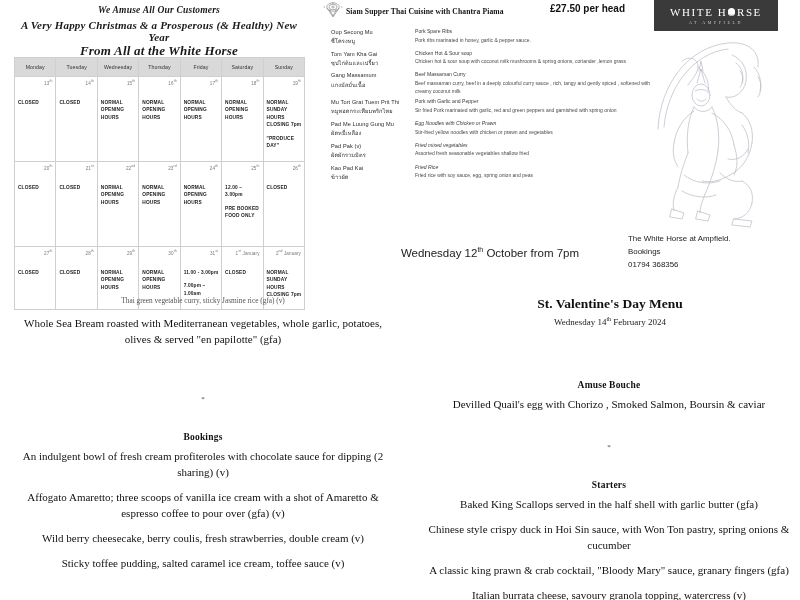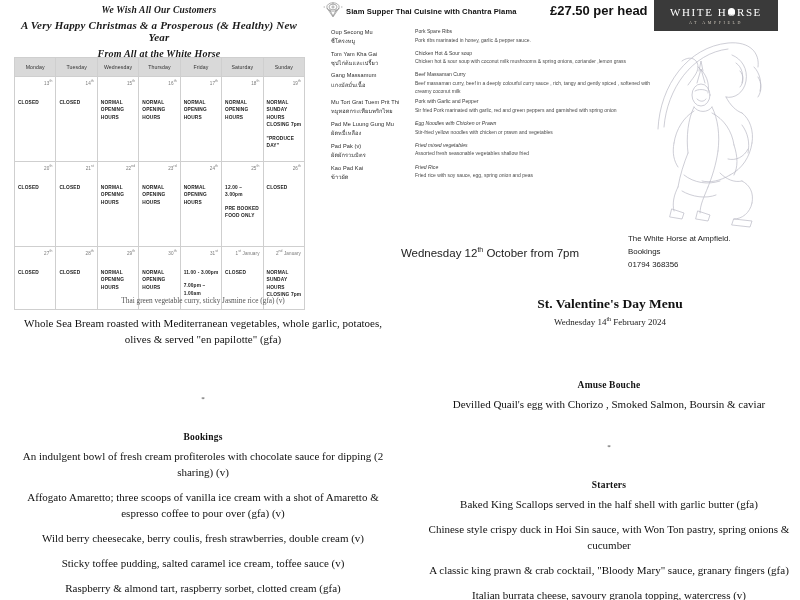--- a/index.html
+++ b/index.html
@@ -16,21 +16,21 @@
   
   #xmas-greeting {
     position:absolute; left:14px; top:2px; width:290px; height:52px;
     text-align:center;
     font-family:"Liberation Serif", serif;
     font-style:italic; font-weight:bold;
     color:#1a1a1a;
   }
   #xmas-greeting .l1 { font-size:9.5px; letter-spacing:.2px; margin-top:3px; }
   #xmas-greeting .l2 { font-size:11px; letter-spacing:.2px; margin-top:4px; }
-  #xmas-greeting .l3 { font-size:10px; letter-spacing:.2px; margin-top:5px; }
+  #xmas-greeting .l3 { font-size:13px; letter-spacing:.2px; }
 
   
   #calendar {
     position:absolute; left:14px; top:57px; width:291px;
     border-collapse:collapse;
     table-layout:fixed;
     font-family:"Liberation Sans", sans-serif;
   }
   #calendar td, #calendar th { border:1px solid #cfcfcf; vertical-align:top; padding:0; }
   #calendar thead th {
@@ -50,25 +50,25 @@
     line-height:1.55; letter-spacing:.15px;
   }
   .daybody .blk { margin-bottom:6px; }
 
   
   #thai-menu { position:absolute; left:322px; top:0px; width:330px; }
   #thai-head { display:flex; align-items:center; height:22px; }
   #thai-emblem { width:22px; height:22px; flex:0 0 22px; position:relative; }
   #thai-title {
     font-size:7.6px; font-weight:bold; color:#111; letter-spacing:.1px;
-    white-space:nowrap; margin-left:2px;
+    white-space:nowrap; margin-left:2px;font-family:Liberation Serif, serif;
   }
   #thai-price {
     position:absolute; left:228px; top:3px;
-    font-size:13px; font-weight:bold; color:#111; white-space:nowrap;
+    font-size:10px; font-weight:bold; color:#111; white-space:nowrap;
   }
   #thai-rows { margin-top:6px; }
   .thai-row { display:flex; margin-bottom:3px; }
   .thai-left { width:93px; flex:0 0 93px; padding-left:9px; }
   .thai-right { flex:1; }
   .t-name { font-size:5.6px; color:#2b2b2b; line-height:1.45; letter-spacing:.1px; }
   .t-th   { font-size:5.6px; color:#2b2b2b; line-height:1.9; letter-spacing:.1px; }
   .t-en   { font-size:5.1px; color:#3a3a3a; line-height:1.5; }
   .t-en.it{ font-style:italic; }
   .t-desc { font-size:5.0px; color:#4a4a4a; line-height:1.52; margin-top:1px; }
@@ -126,21 +126,21 @@
   .price-line { font-size:13px; line-height:1.9; margin:3px; }
 
   .spacer-lg { height:26px; }
   .spacer-md { height:16px; }
   .spacer-sm { height:8px; }
 </style>
 </head>
 <body>
 
 <div id="xmas-greeting">
-  <div class="l1">We Wish All Our Customers</div>
+  <div class="l1">We Amuse All Our Customers</div>
   <div class="l2">A Very Happy Christmas &amp; a Prosperous (&amp; Healthy) New Year</div>
   <div class="l3">From All at the White Horse</div>
 </div>
 
 <table id="calendar">
   <thead>
     <tr>
       <th>Monday</th>
       <th>Tuesday</th>
       <th>Wednesday</th>
@@ -453,21 +453,20 @@
   <div class="m-item">Whole Sea Bream roasted with Mediterranean vegetables, whole garlic, potatoes, olives &amp; served "en papilotte" (gfa)</div>
   <div class="spacer-lg"></div>
   <div class="star">*</div>
   <div class="spacer-md"></div>
   <div class="sec-head">Bookings</div>
   <div id="desserts-list">
       <div class="m-item">An indulgent bowl of fresh cream profiteroles with chocolate sauce for dipping (2 sharing) (v)</div>
       <div class="m-item">Affogato Amaretto; three scoops of vanilla ice cream with a shot of Amaretto &amp; espresso coffee to pour over (gfa) (v)</div>
       <div class="m-item">Wild berry cheesecake, berry coulis, fresh strawberries, double cream  (v)</div>
       <div class="m-item">Sticky toffee pudding, salted caramel ice cream, toffee sauce (v)</div>
-      <div class="m-item">Raspberry &amp; almond tart, raspberry sorbet, clotted cream (gfa)</div>
     </div>
   <div class="spacer-sm"></div>
   <div class="star">*</div>
   <div class="spacer-md"></div>
   <div class="price-line">5 course dinner</div>
   <div class="price-line">£37.50 per head</div>
 
 </div>
 
 <div class="menu-col" id="col-right">

